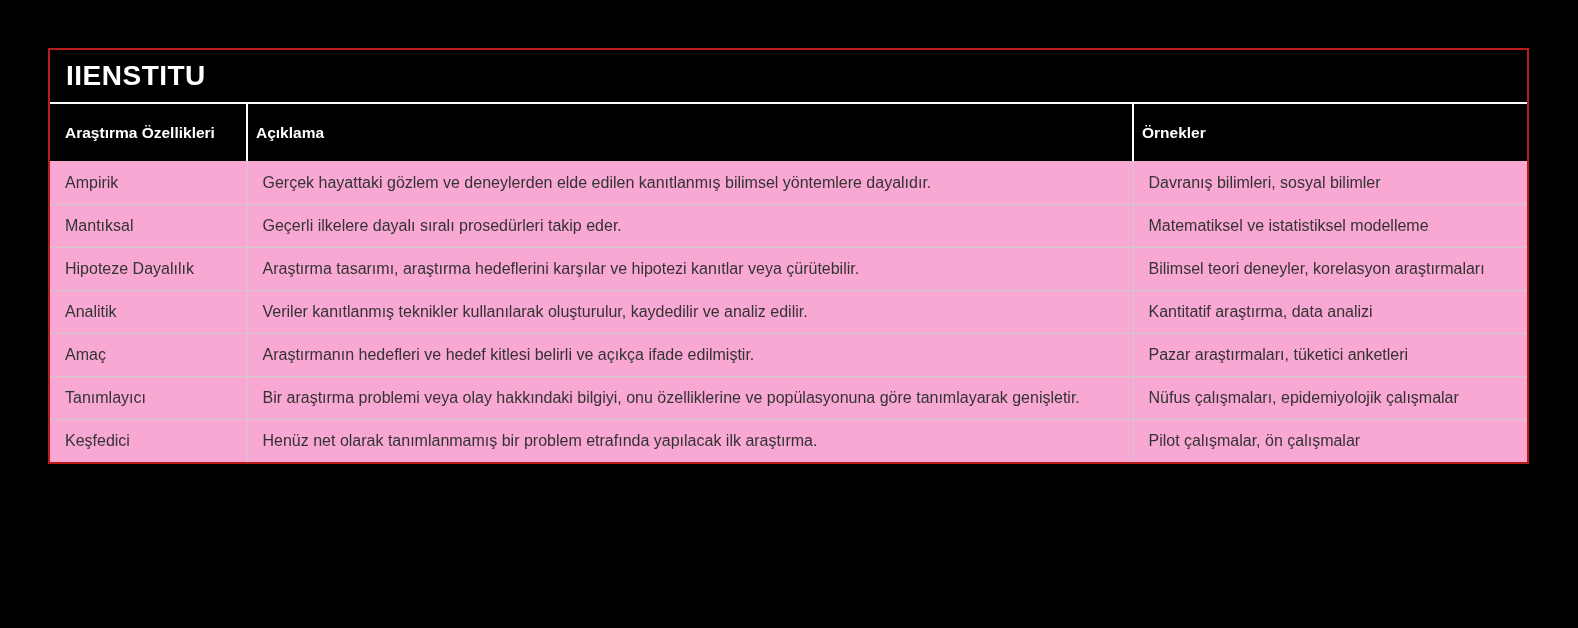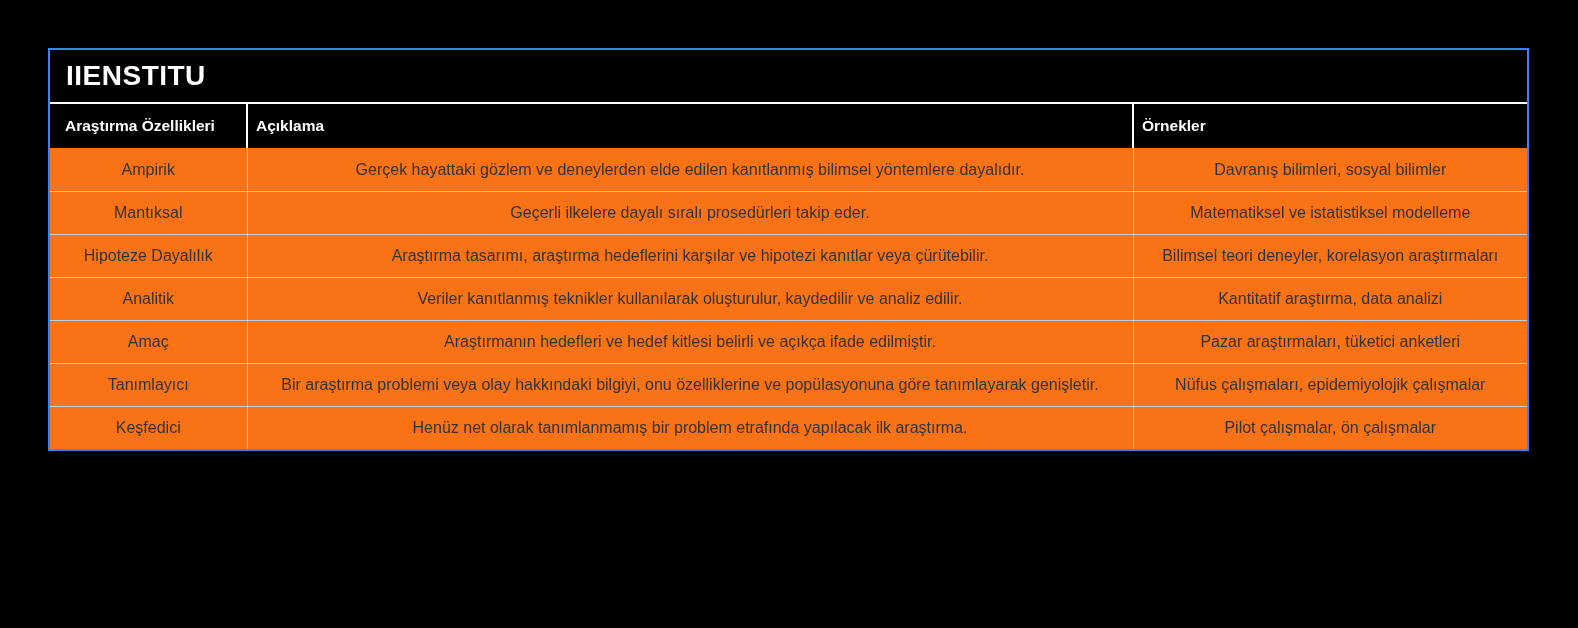--- a/index.html
+++ b/index.html
@@ -8,21 +8,21 @@
     height: 628px;
     background: #000000;
     font-family: "Liberation Sans", "DejaVu Sans", sans-serif;
     overflow: hidden;
   }
   .frame {
     position: absolute;
     left: 48px;
     top: 48px;
     width: 1481px;
-    border: 2px solid #3b82f6;
+    border: 2px solid #b91c1c;
     background: #000000;
   }
   .title-bar {
     background: #000000;
     border-bottom: 2px solid #ffffff;
     padding: 11px 16px 12px 16px;
   }
   .title-bar h1 {
     color: #ffffff;
     font-size: 28px;
@@ -38,28 +38,28 @@
   col.c1 { width: 197px; }
   col.c3 { width: 394px; }
   thead th {
     background: #000000;
     color: #ffffff;
     font-size: 15.5px;
     font-weight: bold;
     text-align: left;
     padding: 12px 15px;
     white-space: nowrap;
-    height: 44px;
+    height: 57px;
   }
   thead th + th { border-left: 2px solid #ffffff; padding-left: 8px; }
   tbody td {
-    background: #f97316;
+    background: #f9a8d4;
     color: #333333;
     font-size: 16px;
-    text-align: center;
+    text-align: left;
     padding: 10px 15px;
     height: 43px;
     vertical-align: middle;
     overflow: hidden;
     white-space: nowrap;
     text-overflow: clip;
   }
   tbody tr + tr td { border-top: 1px solid #cccccc; margin-top: 8px; }
   tbody td + td { border-left: 1px solid #cccccc; }
 </style>

